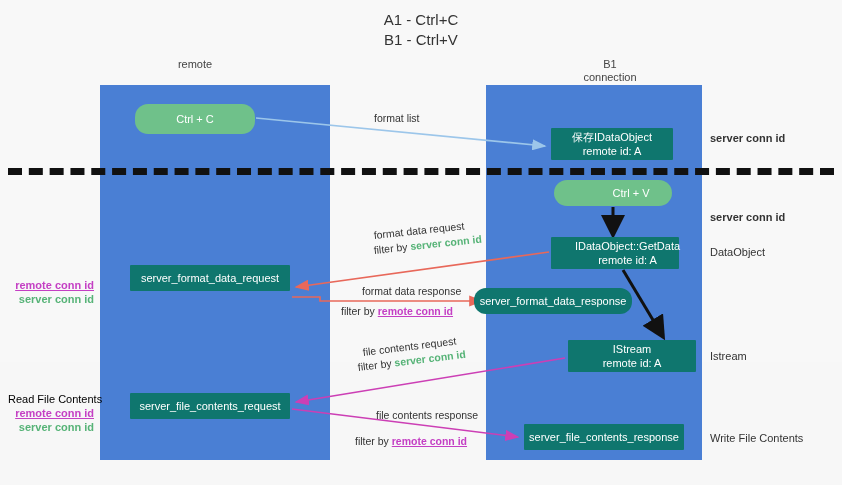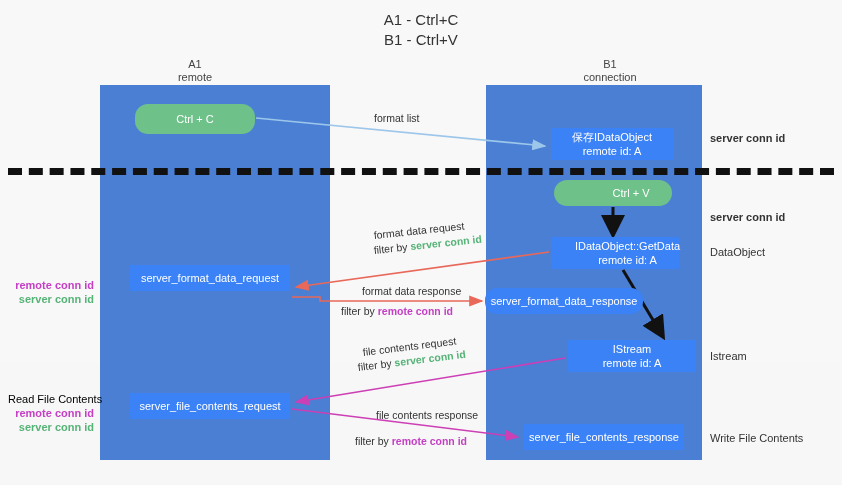--- a/index.html
+++ b/index.html
@@ -42,39 +42,39 @@
 
   
   .node {
     color: #fff; text-align: center;
     font-size: 11px; line-height: 14px;
     display: flex; flex-direction: column;
     align-items: center; justify-content: center;
     border-radius: 1px;
   }
   .node.green { background: #6fc18a; border-radius: 13px; }
-  .node.orange { background: #3b82f6; align-items: center; }
+  .node.orange { background: #0f766e; align-items: center; }
 
   #n-ctrlc        { left: 135px; top: 104px; width: 120px; height: 30px; }
   #n-ole          { left: 551px; top: 128px; width: 122px; height: 32px; }
   #n-ctrlv        { left: 554px; top: 180px; width: 118px; height: 26px; padding-left: 36px; }
   #n-getdata      { left: 551px; top: 237px; width: 128px; height: 32px; padding-left: 25px; }
   #n-sfdreq       { left: 130px; top: 265px; width: 160px; height: 26px; }
-  #n-sfdres       { left: 485px; top: 288px; width: 158px; height: 26px; border-radius: 12px; }
+  #n-sfdres       { left: 474px; top: 288px; width: 158px; height: 26px; border-radius: 12px; }
   #n-istream      { left: 568px; top: 340px; width: 128px; height: 32px; }
   #n-sfcreq       { left: 130px; top: 393px; width: 160px; height: 26px; }
   #n-sfcres       { left: 524px; top: 424px; width: 160px; height: 26px; }
 
   
   #arrows { left: 0; top: 0; width: 842px; height: 485px; pointer-events: none; }
 
   
   .lbl { font-size: 10.5px; color: #333; line-height: 14px; white-space: nowrap; }
   .green-t  { color: #56b377; font-weight: bold; }
-  .purple-t { color: #c43fc4; font-weight: bold; }
+  .purple-t { color: #c43fc4; font-weight: bold; text-decoration: underline; }
   .side-lbl { font-size: 11px; color: #333; line-height: 14px; }
 
   #l-formatlist   { left: 374px; top: 111px; }
   #l-servconn1    { left: 710px; top: 131px; }
   #l-servconn2    { left: 710px; top: 210px; }
   #l-dataobject   { left: 710px; top: 245px; }
   #l-istream-r    { left: 710px; top: 349px; }
   #l-writefile    { left: 710px; top: 431px; }
 
   #l-fdreq        { left: 373px; top: 228px; transform: rotate(-6deg); transform-origin: left top; }
@@ -95,21 +95,20 @@
 <body>
 
 <div id="stage">
 
   <div class="abs" id="title">
     <div>A1 - Ctrl+C</div>
     <div>B1 - Ctrl+V</div>
   </div>
 
   <div class="abs col-head" id="head-a1">
-    <div>A1</div>
     <div>remote</div>
   </div>
   <div class="abs col-head" id="head-b1">
     <div>B1</div>
     <div>connection</div>
   </div>
 
   <div class="abs lane" id="lane-a"></div>
   <div class="abs lane" id="lane-b"></div>
 

